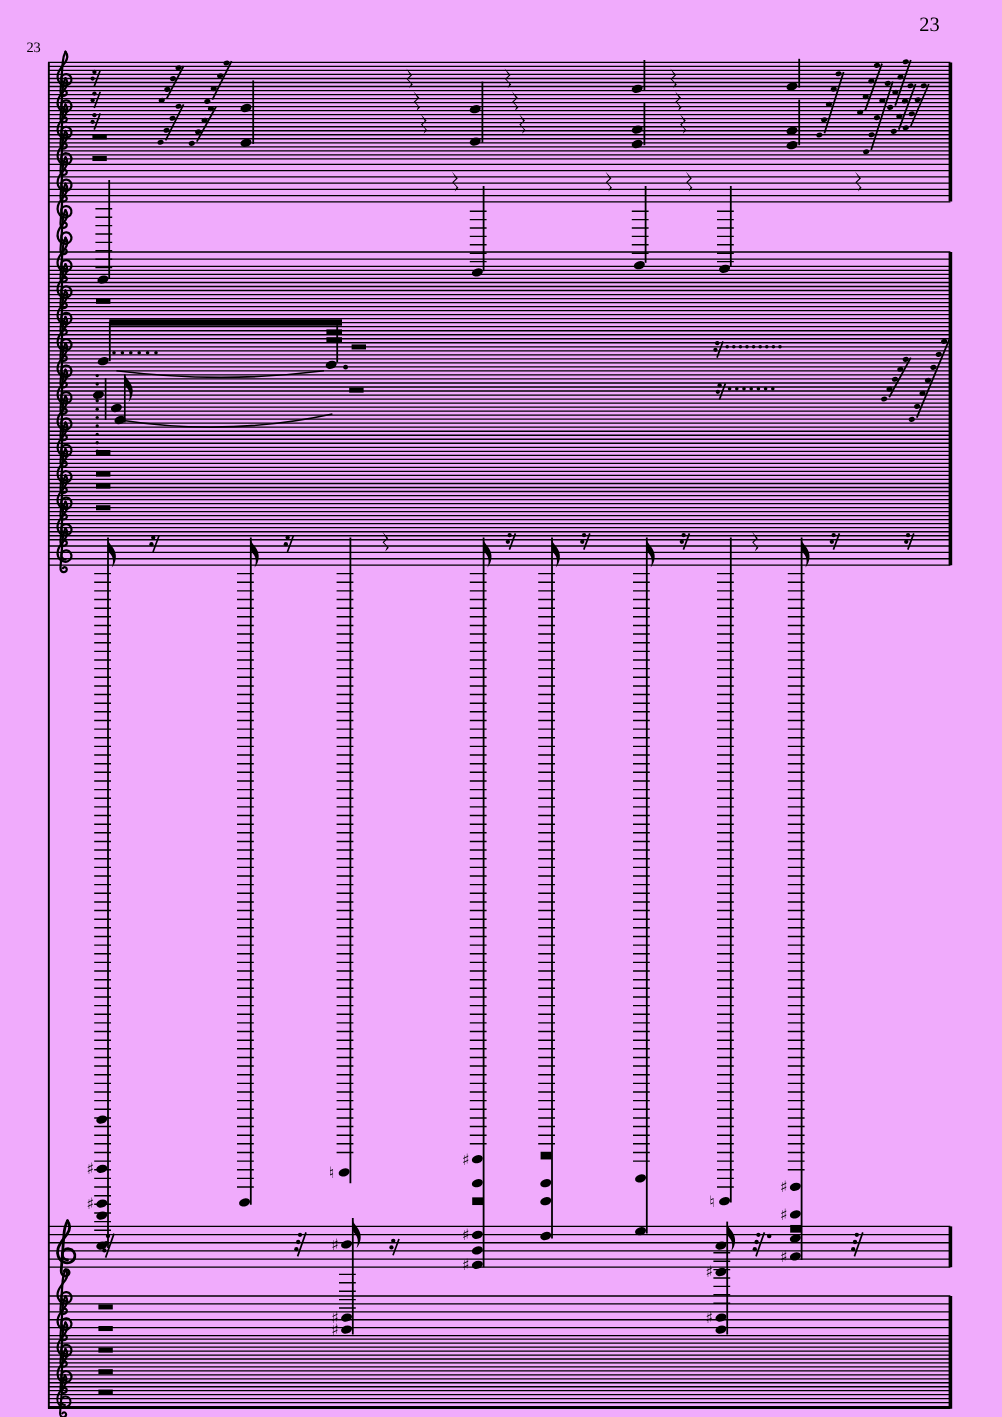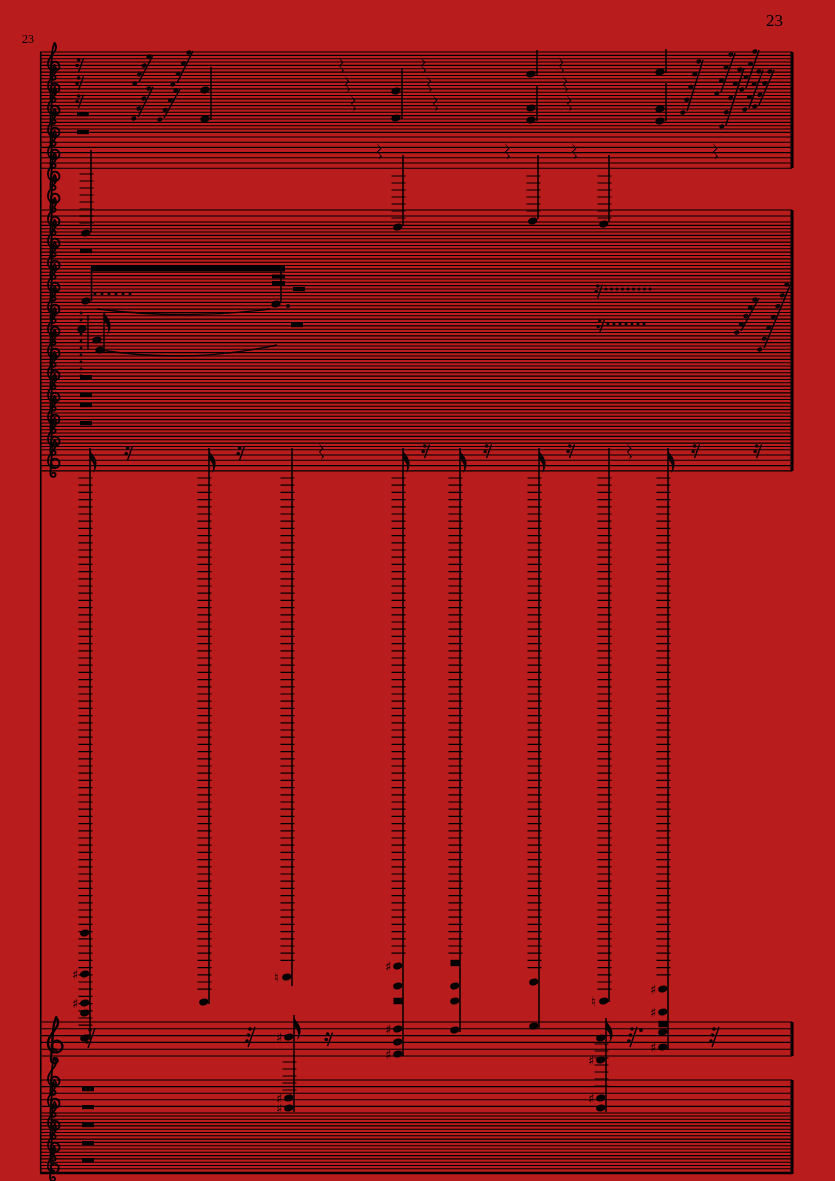--- a/index.html
+++ b/index.html
@@ -1,16 +1,16 @@
 <!DOCTYPE html>
 <html><head>
 <meta charset="utf-8">
 <style>
   html,body{margin:0;padding:0;background:#e8e8e8;}
-  .page{position:relative;width:835px;height:1181px;background:#b91c1c;margin:0 auto;overflow:hidden;
+  .page{position:relative;width:835px;height:1181px;background:#f0abfc;margin:0 auto;overflow:hidden;
         font-family:"Liberation Serif", serif;}
   .corner-number{position:absolute;top:11px;left:766px;font-size:17px;color:#000;}
   .measure-number{position:absolute;top:32px;left:22px;font-size:12px;color:#000;}
   svg{position:absolute;top:0;left:0;}
 </style>
 </head>
 <body>
 
 <div class="page">
   <div class="corner-number">23</div>

